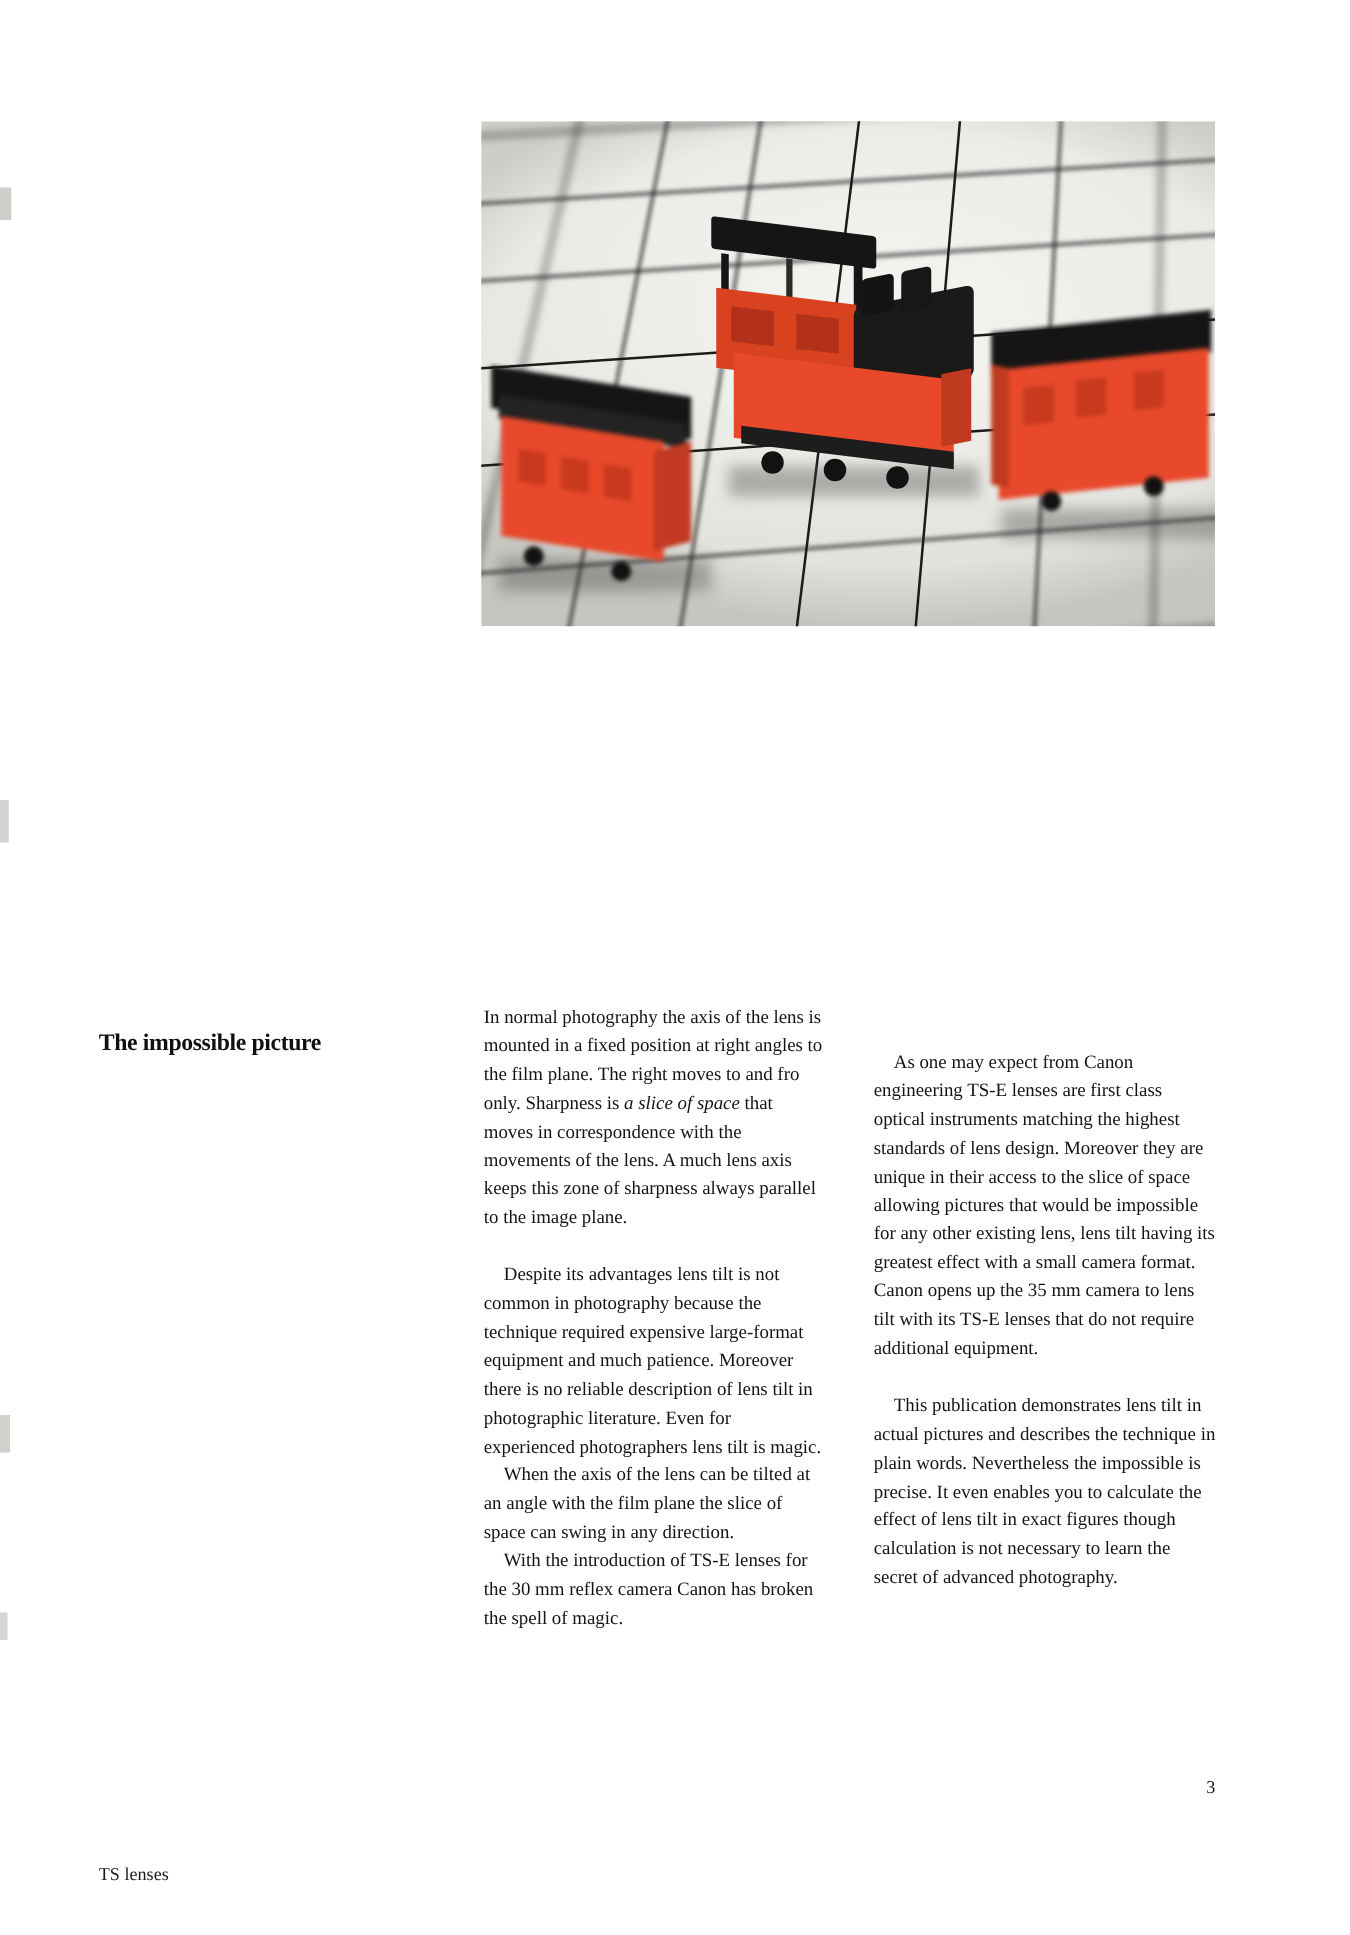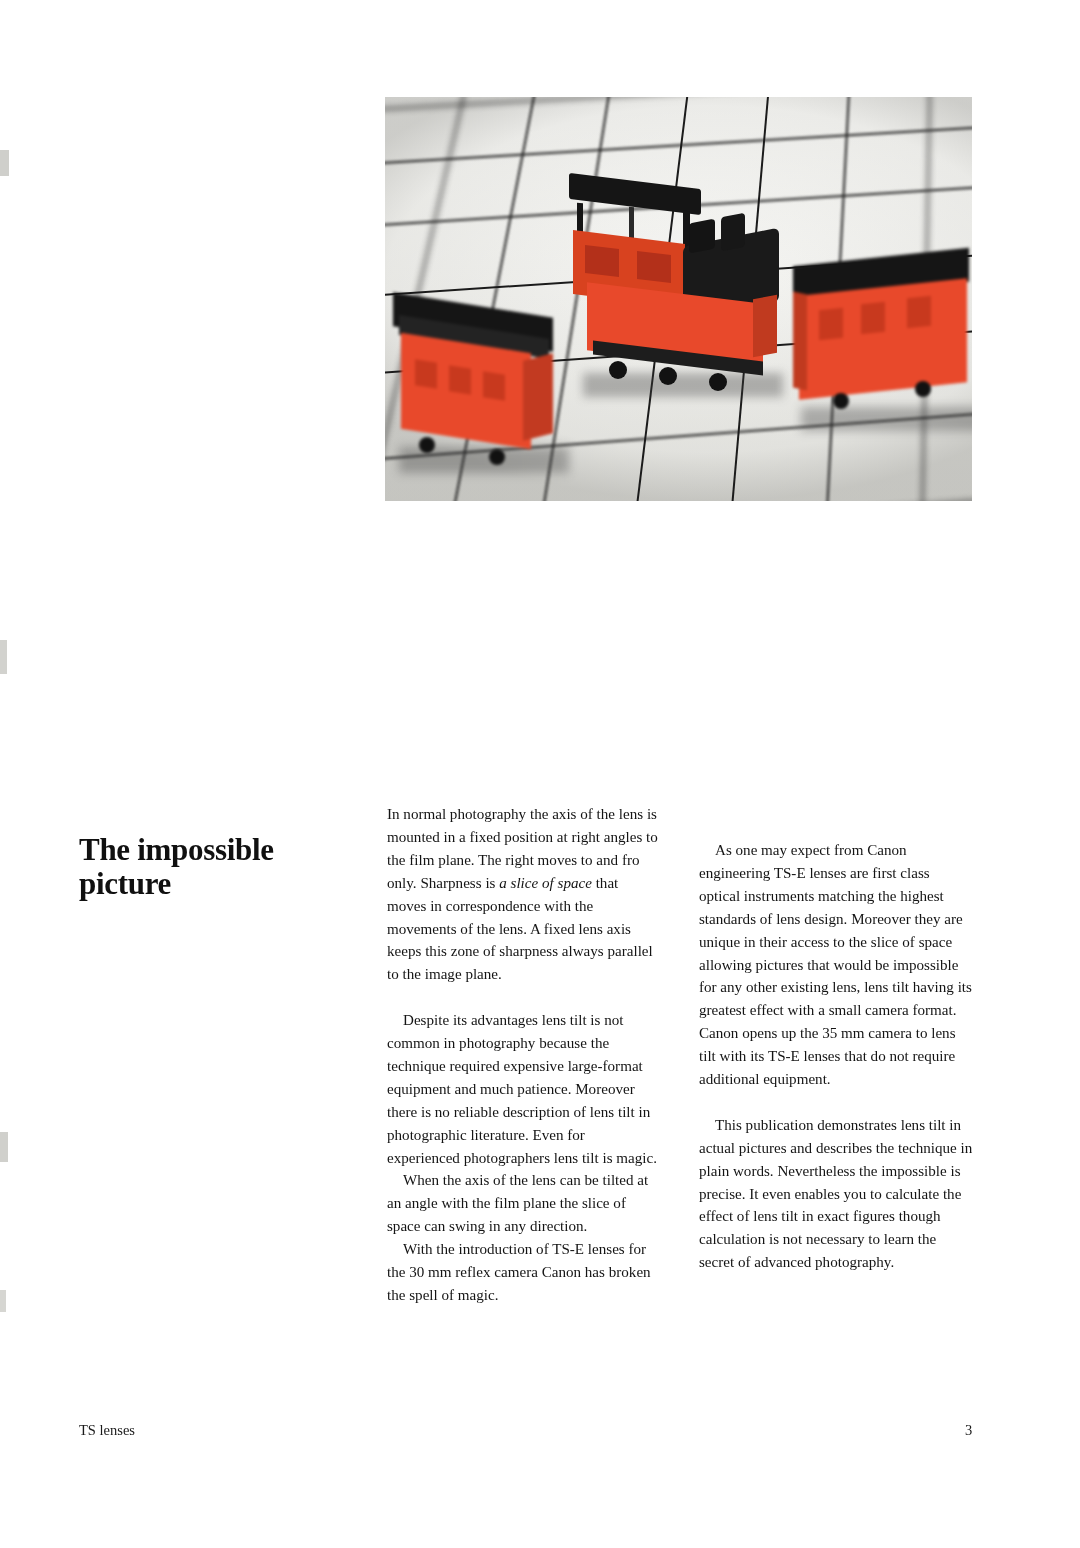--- a/index.html
+++ b/index.html
@@ -88,21 +88,21 @@
   .blur-more { filter: blur(3.2px); }
 
   
   .headline {
     position: absolute;
     left: 79px;
     top: 812px;
     width: 280px;
     font-family: "Liberation Serif", serif;
     font-weight: bold;
-    font-size: 31px;
+    font-size: 19px;
     letter-spacing: -0.3px;
     color: #101010;
     line-height: 1.1;
   }
   .col {
     position: absolute;
     top: 803px;
     width: 274px;
     font-size: 15.1px;
     line-height: 22.9px;
@@ -119,21 +119,21 @@
   }
   .col p.gap {
     margin-top: 22.9px;
   }
   .col em { font-style: italic; }
 
   
   .footer-left {
     position: absolute;
     left: 79px;
-    top: 1422px;
+    top: 1492px;
     font-size: 14.5px;
     color: #1a1a1a;
   }
   .footer-right {
     position: absolute;
     left: 965px;
     top: 1422px;
     font-size: 14.5px;
     color: #1a1a1a;
   }
@@ -216,21 +216,21 @@
     <div class="win" style="left:68px; top:56px; width:24px; height:30px; transform:skewY(-6deg); background:#c8391e;"></div>
     <div class="win" style="left:114px; top:50px; width:24px; height:30px; transform:skewY(-6deg); background:#c8391e;"></div>
     <div class="car-roof" style="left:40px; top:146px; width:16px; height:16px; border-radius:50%; background:#111;"></div>
     <div class="car-roof" style="left:122px; top:134px; width:16px; height:16px; border-radius:50%; background:#111;"></div>
   </div>
 </div>
 
 <h1 class="headline">The impossible picture</h1>
 
 <div class="col col-1">
-  <p><span>In normal photography the axis of the lens is mounted in a fixed position at right angles to the film plane. The right moves to and fro only. Sharpness is </span><em>a slice of space</em><span> that moves in correspondence with the movements of the lens. A fixed lens axis keeps this zone of sharpness always parallel to the image plane.</span></p>
+  <p><span>In normal photography the axis of the lens is mounted in a fixed position at right angles to the film plane. The right moves to and fro only. Sharpness is </span><em>a slice of space</em><span> that moves in correspondence with the movements of the lens. A much lens axis keeps this zone of sharpness always parallel to the image plane.</span></p>
   <p class="indent gap">Despite its advantages lens tilt is not common in photography because the technique required expensive large-format equipment and much patience. Moreover there is no reliable description of lens tilt in photographic literature. Even for experienced photographers lens tilt is magic.</p>
   <p class="indent">When the axis of the lens can be tilted at an angle with the film plane the slice of space can swing in any direction.</p>
   <p class="indent">With the introduction of TS-E lenses for the 30 mm reflex camera Canon has broken the spell of magic.</p>
 </div>
 
 <div class="col col-2">
   <p class="indent">As one may expect from Canon engineering TS-E lenses are first class optical instruments matching the highest standards of lens design. Moreover they are unique in their access to the slice of space allowing pictures that would be impossible for any other existing lens, lens tilt having its greatest effect with a small camera format. Canon opens up the 35 mm camera to lens tilt with its TS-E lenses that do not require additional equipment.</p>
   <p class="indent gap">This publication demonstrates lens tilt in actual pictures and describes the technique in plain words. Nevertheless the impossible is precise. It even enables you to calculate the effect of lens tilt in exact figures though calculation is not necessary to learn the secret of advanced photography.</p>
 </div>
 

